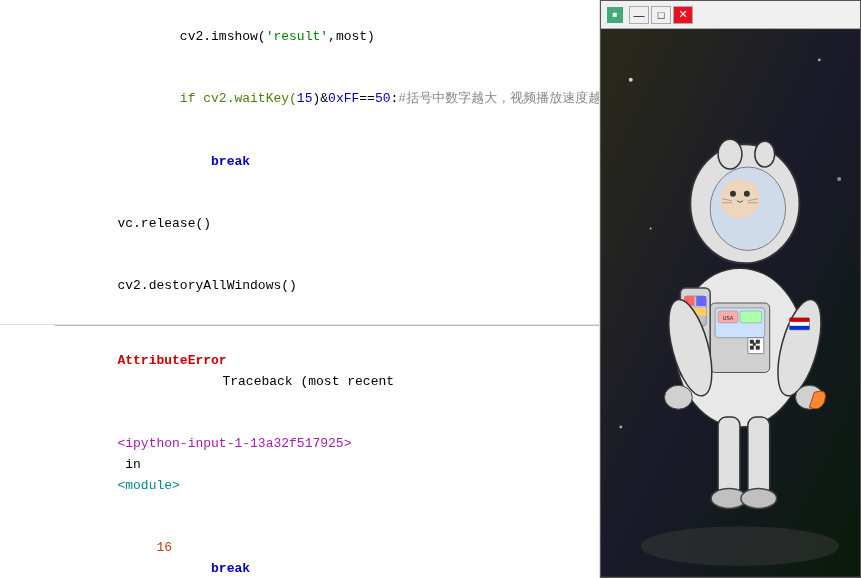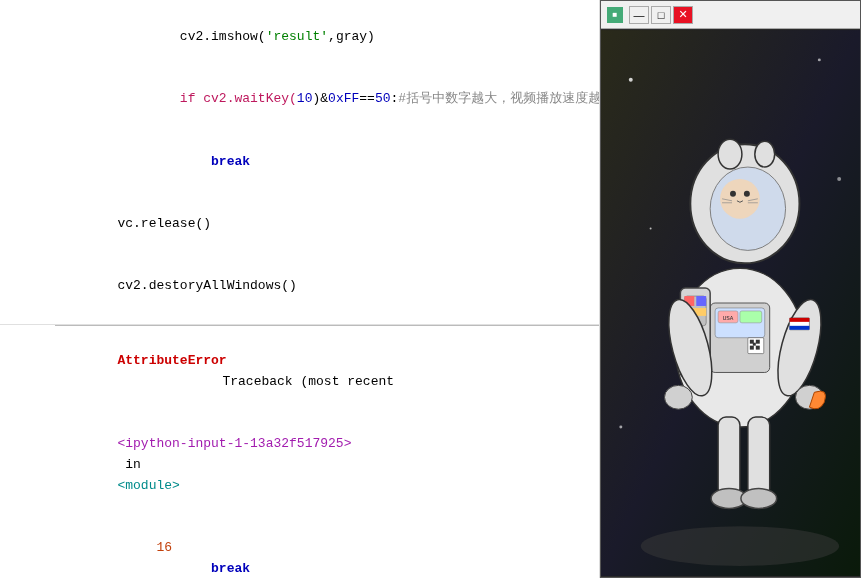--- a/index.html
+++ b/index.html
@@ -134,24 +134,24 @@
   </style>
 </head>
 <body>
 
 <div class="main-content" style="display:flex; flex-direction:row; width:861px; height:578px; position:relative;">
 
   <div class="notebook-panel">
 
     <div class="output-area">
       <div class="code-line">
-        <span style="color:#000;">        cv2.imshow(</span><span style="color:#008000;">'result'</span><span style="color:#000;">,gray)</span>
-      </div>
-      <div class="code-line">
-        <span style="color:#be185d;">        if cv2.waitKey(</span><span style="color:#0000bb;">10</span><span style="color:#000;">)&amp;</span><span style="color:#0000bb;">0xFF</span><span style="color:#000;">==</span><span style="color:#0000bb;">50</span><span style="color:#000;">:</span><span style="color:#888;">#括号中数字越大，视频播放速度越</span>
+        <span style="color:#000;">        cv2.imshow(</span><span style="color:#008000;">'result'</span><span style="color:#000;">,most)</span>
+      </div>
+      <div class="code-line">
+        <span style="color:#4d7c0f;">        if cv2.waitKey(</span><span style="color:#0000bb;">15</span><span style="color:#000;">)&amp;</span><span style="color:#0000bb;">0xFF</span><span style="color:#000;">==</span><span style="color:#0000bb;">50</span><span style="color:#000;">:</span><span style="color:#888;">#括号中数字越大，视频播放速度越</span>
       </div>
       <div class="code-line">
         <span style="color:#000;">            </span><span style="color:#0000bb; font-weight:bold;">break</span>
       </div>
       <div class="code-line">
         <span style="color:#000;">vc.release()</span>
       </div>
       <div class="code-line">
         <span style="color:#000;">cv2.destoryAllWindows()</span>
       </div>

